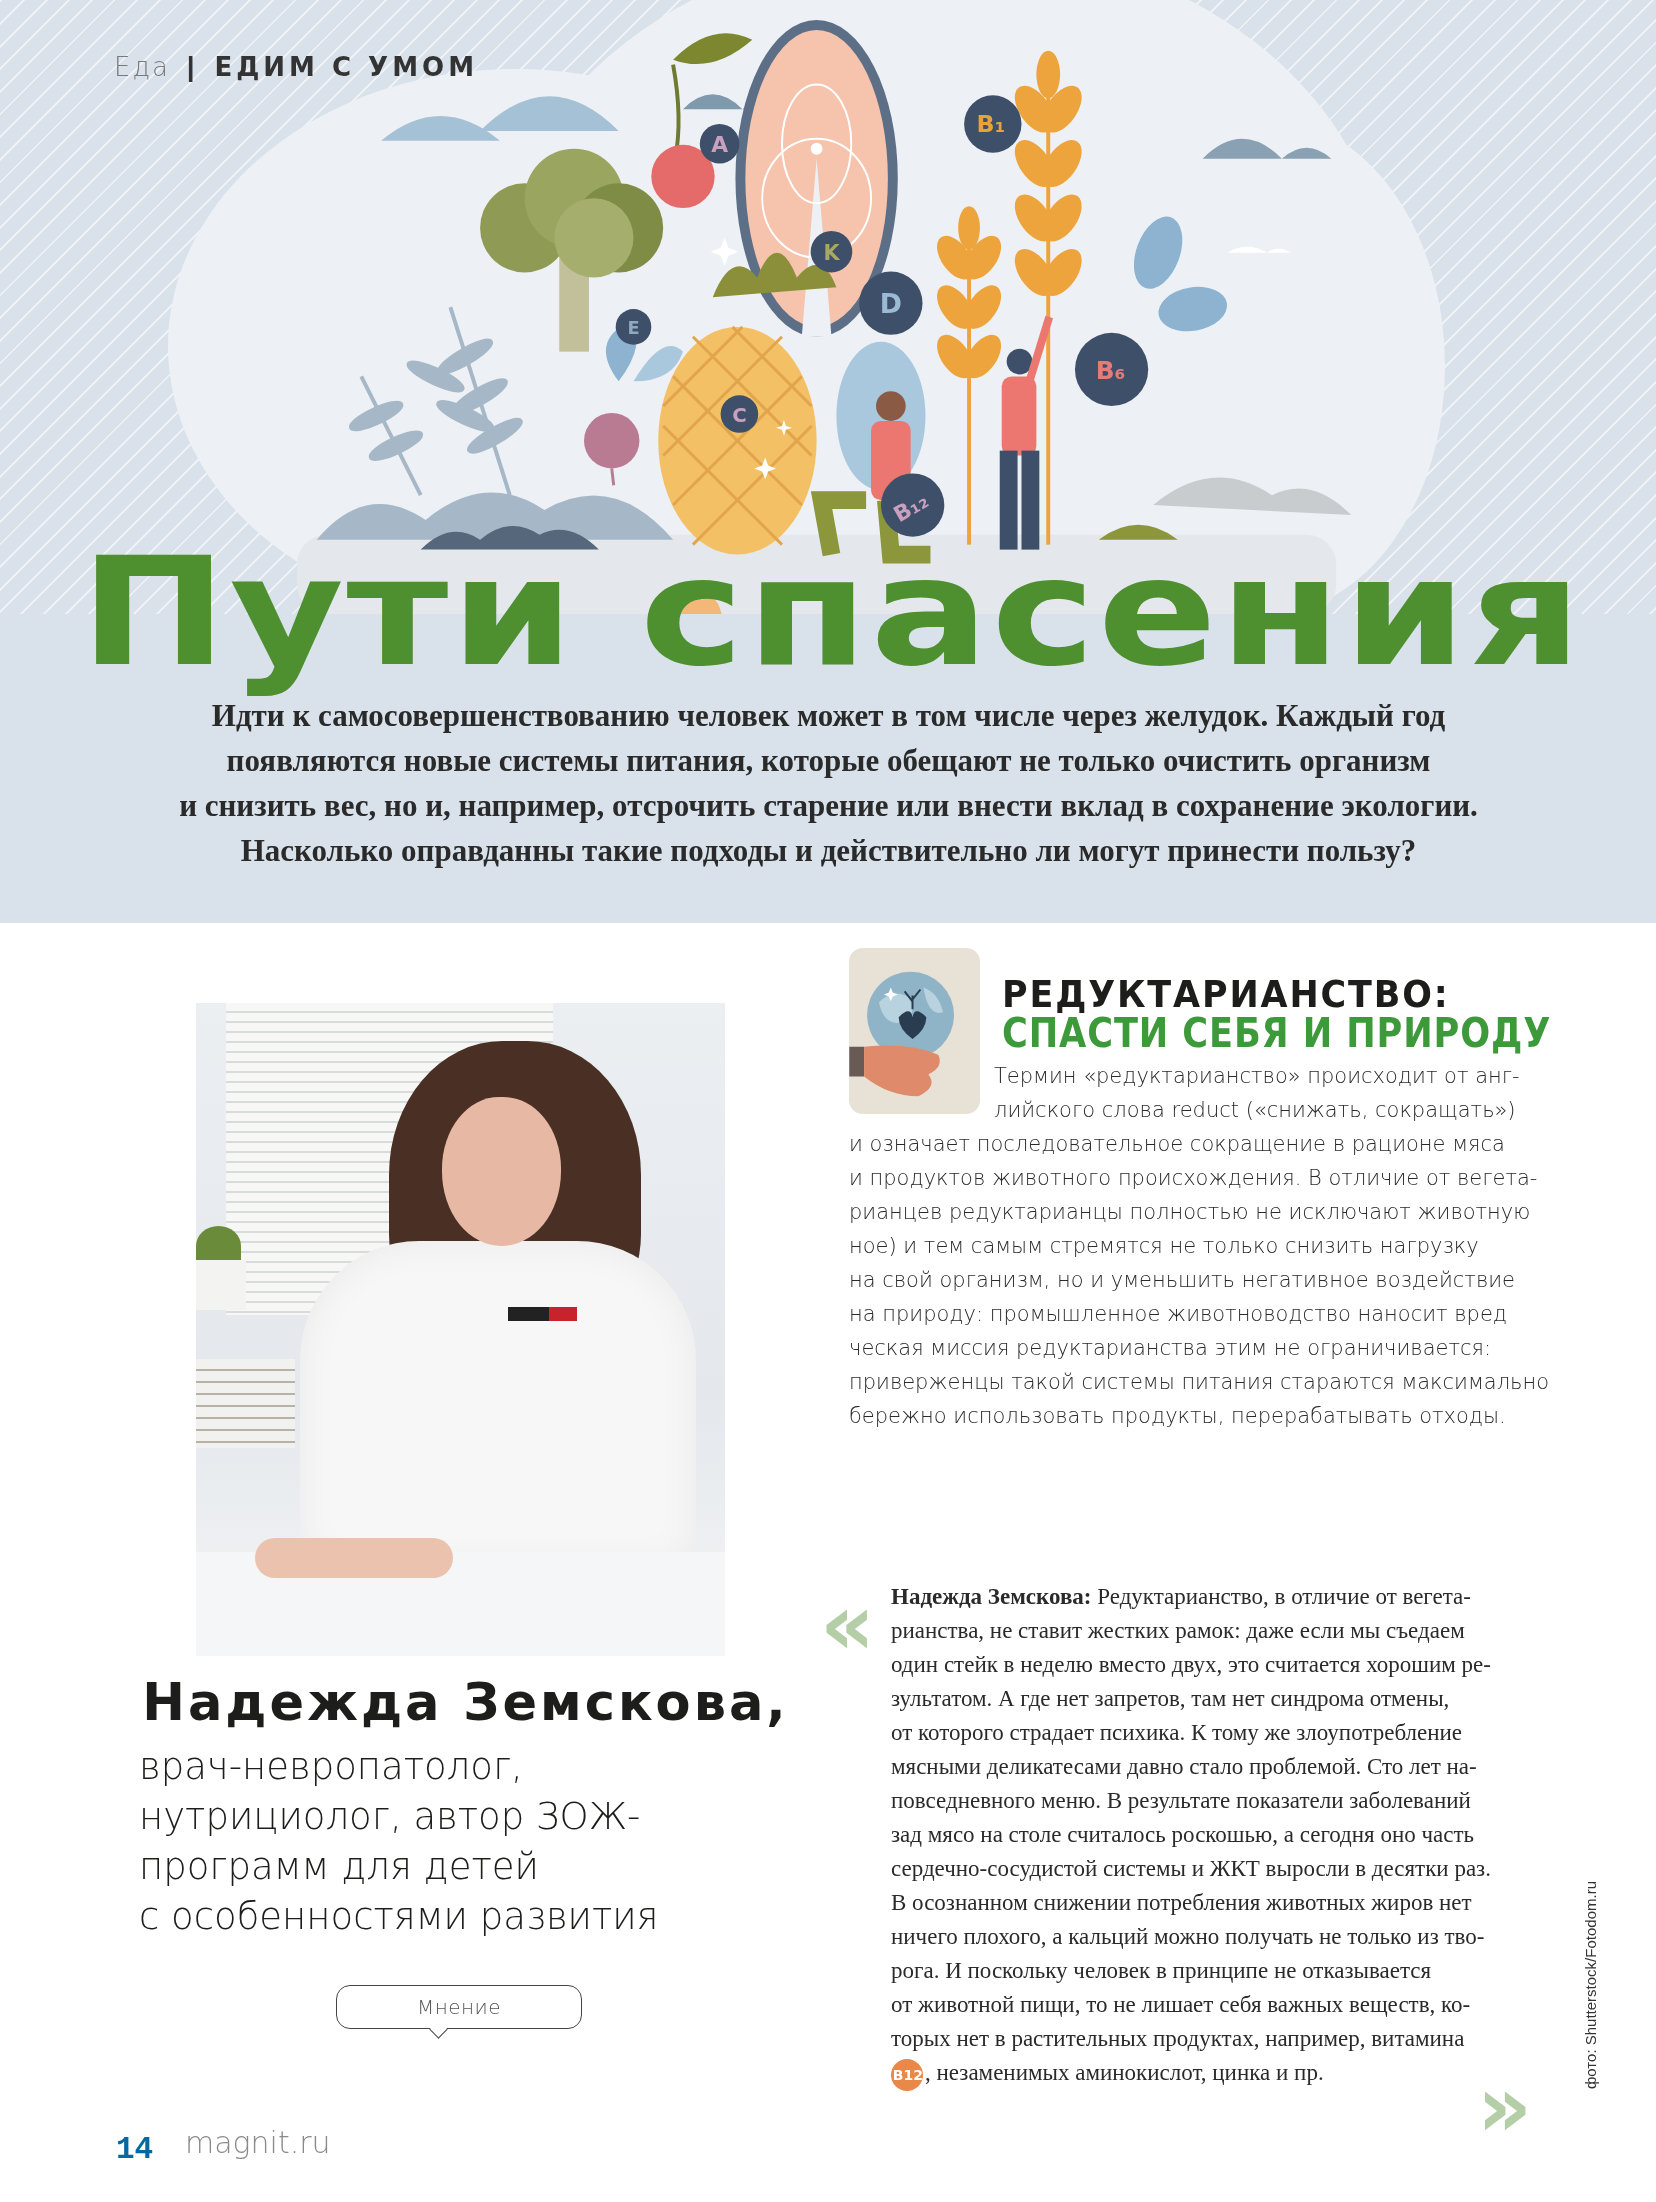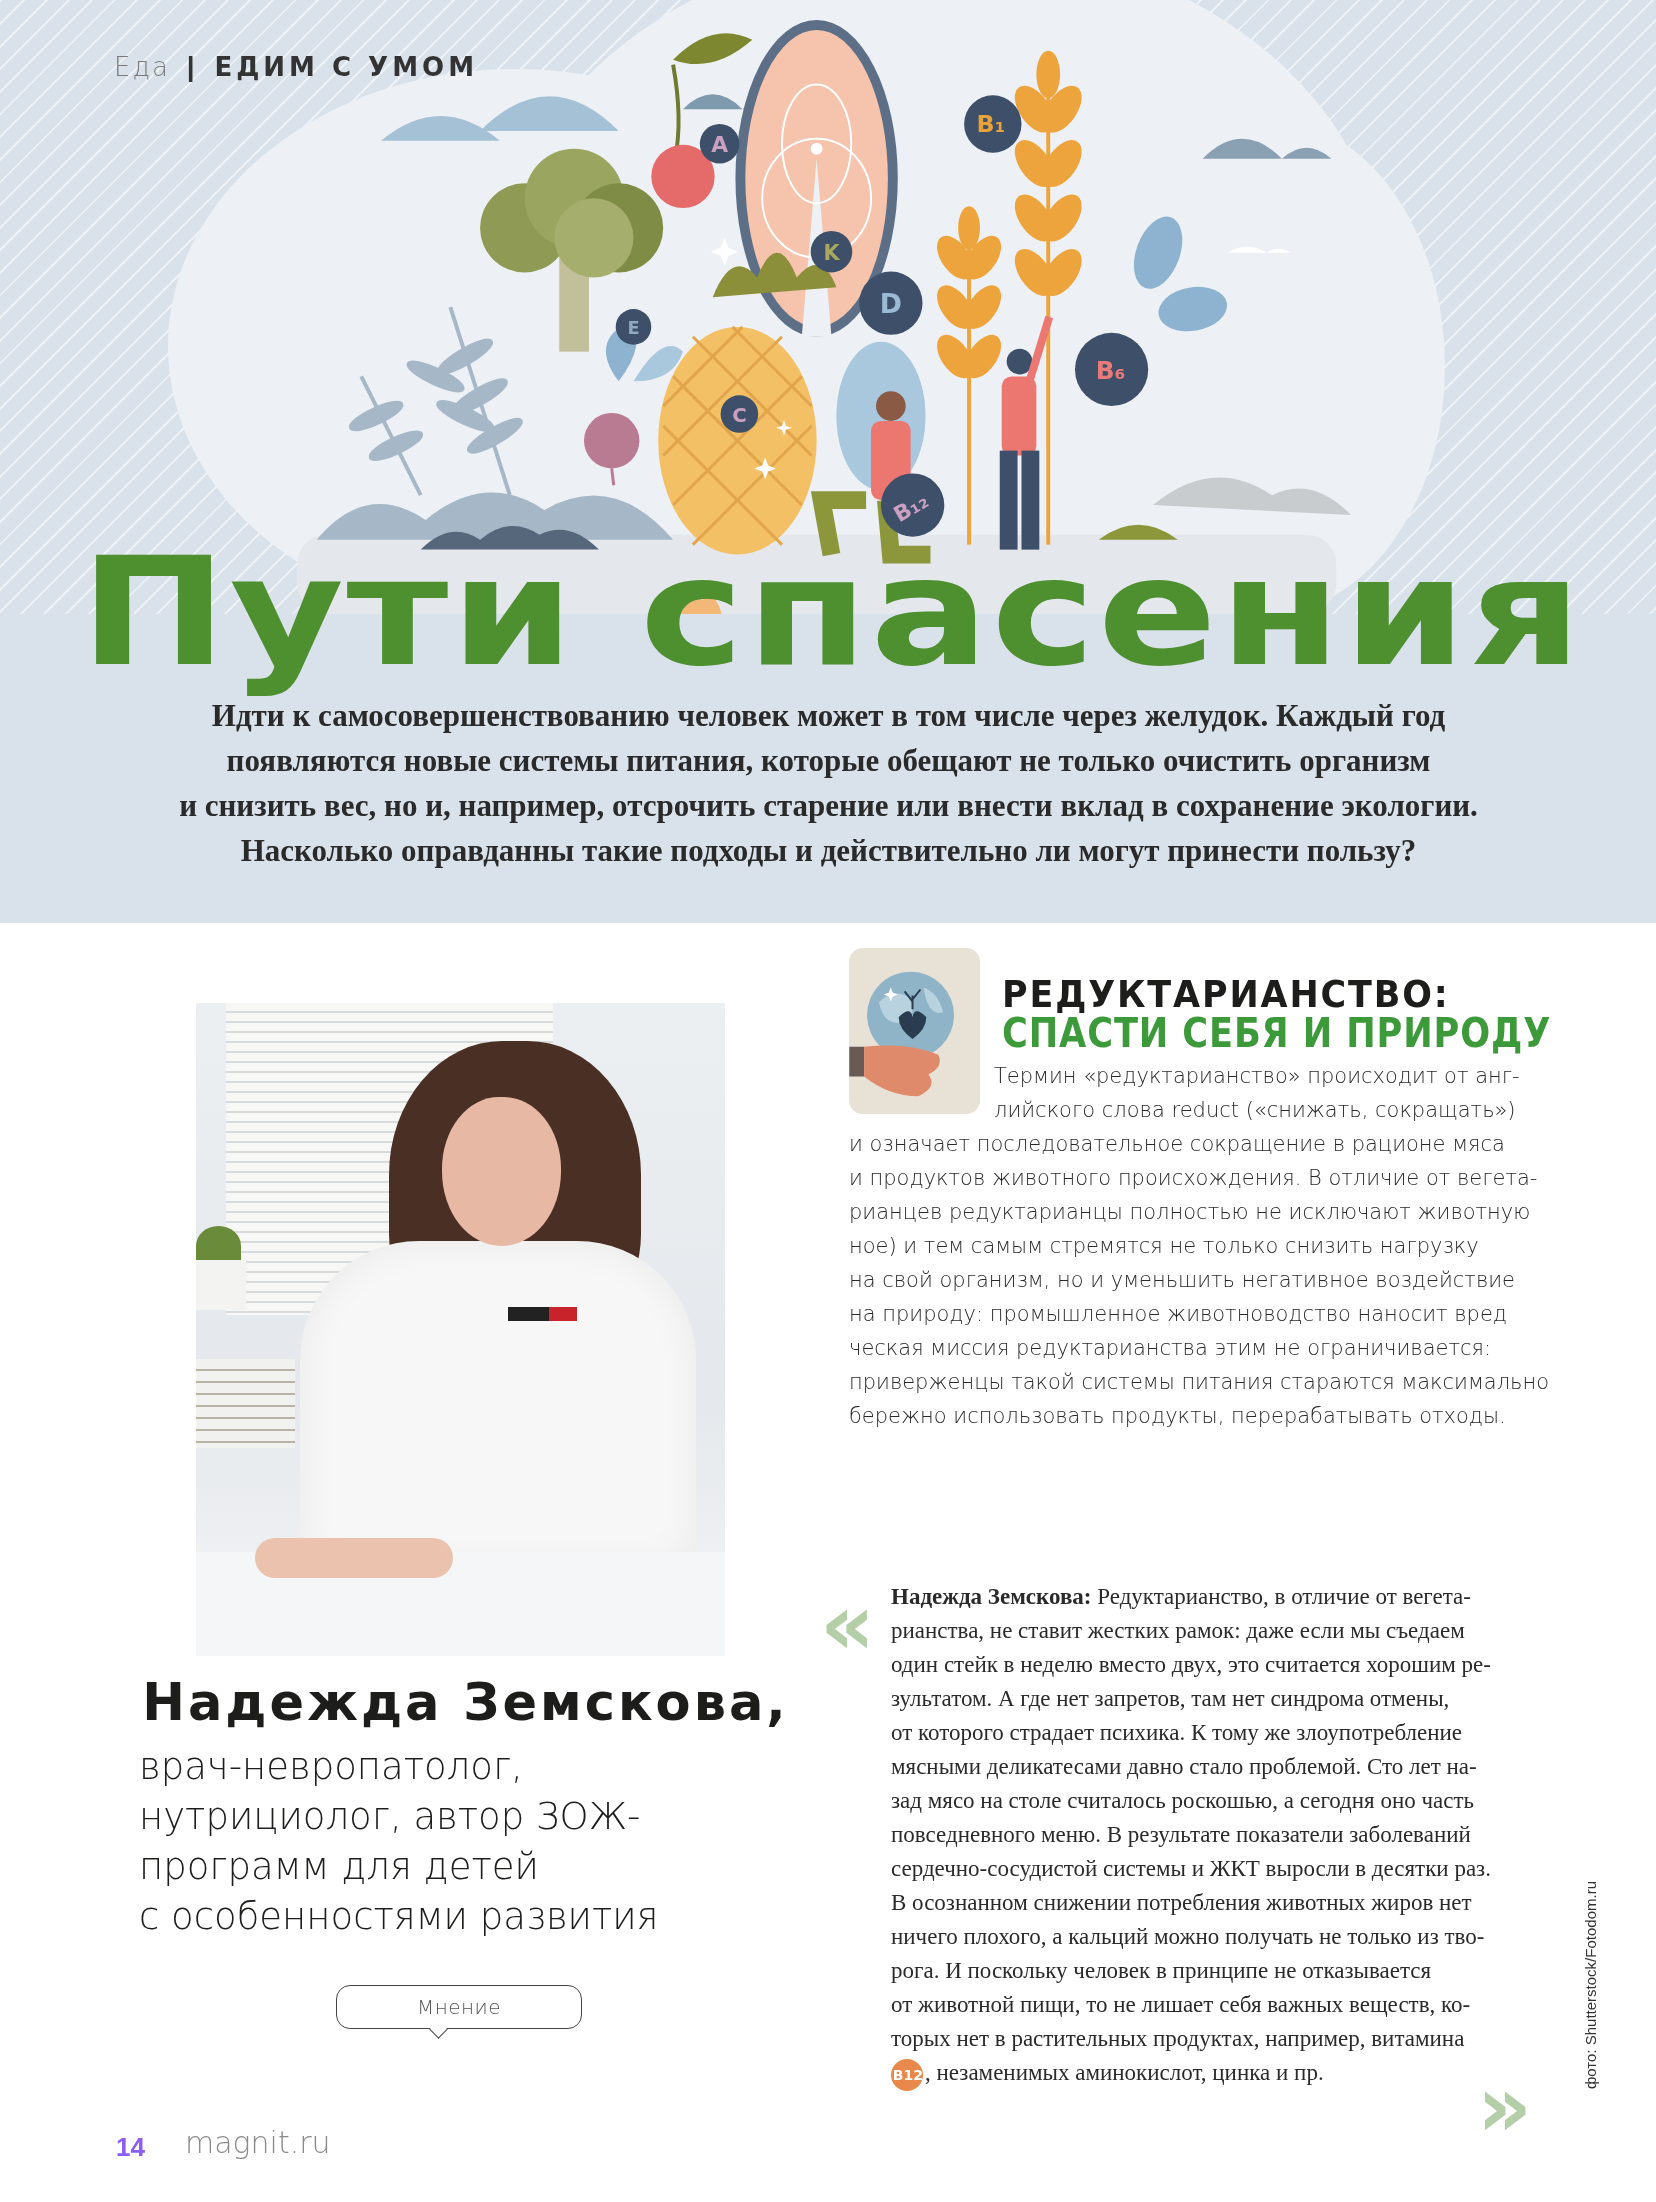--- a/index.html
+++ b/index.html
@@ -126,22 +126,22 @@
     vertical-align: middle; margin-right: 2px;
   }
 
   .photo-credit {
     position: absolute; left: 1582px; top: 2089px; transform: rotate(-90deg); transform-origin: left top;
     font-family: "Liberation Sans", sans-serif; font-size: 15px; color: #333; white-space: nowrap;
   }
 
   
   .page-num {
-    position: absolute; left: 116px; top: 2132px; font-family: Liberation Sans, sans-serif; font-weight: 700;
-    font-size: 26px; color: #8b5cf6;
+    position: absolute; left: 116px; top: 2132px; font-family: Liberation Mono, monospace; font-weight: 700;
+    font-size: 31px; color: #0369a1;
   }
   .site-url {
     position: absolute; left: 185px; top: 2125px; font-family: "DejaVu Sans", sans-serif; font-weight: 300;
     font-size: 30px; color: #8a8a8a;
   }
 </style>
 </head>
 <body>
 
 <div class="hero">
@@ -340,22 +340,22 @@
 </div>
 
 <div class="quote-open">«</div>
 <div class="quote-body">
   <span class="line"><b>Надежда Земскова:</b><span> Редуктарианство, в отличие от вегета-</span></span>
   <span class="line">рианства, не ставит жестких рамок: даже если мы съедаем</span>
   <span class="line">один стейк в неделю вместо двух, это считается хорошим ре-</span>
   <span class="line">зультатом. А где нет запретов, там нет синдрома отмены,</span>
   <span class="line">от которого страдает психика. К тому же злоупотребление</span>
   <span class="line">мясными деликатесами давно стало проблемой. Сто лет на-</span>
+  <span class="line">повседневного меню. В результате показатели заболеваний</span>
   <span class="line">зад мясо на столе считалось роскошью, а сегодня оно часть</span>
-  <span class="line">повседневного меню. В результате показатели заболеваний</span>
   <span class="line">сердечно-сосудистой системы и ЖКТ выросли в десятки раз.</span>
   <span class="line">В осознанном снижении потребления животных жиров нет</span>
   <span class="line">ничего плохого, а кальций можно получать не только из тво-</span>
   <span class="line">рога. И поскольку человек в принципе не отказывается</span>
   <span class="line">от животной пищи, то не лишает себя важных веществ, ко-</span>
   <span class="line">торых нет в растительных продуктах, например, витамина</span>
   <span class="line"><span class="vit-badge">B12</span><span>, незаменимых аминокислот, цинка и пр.</span></span>
 </div>
 <div class="quote-close">»</div>
 

